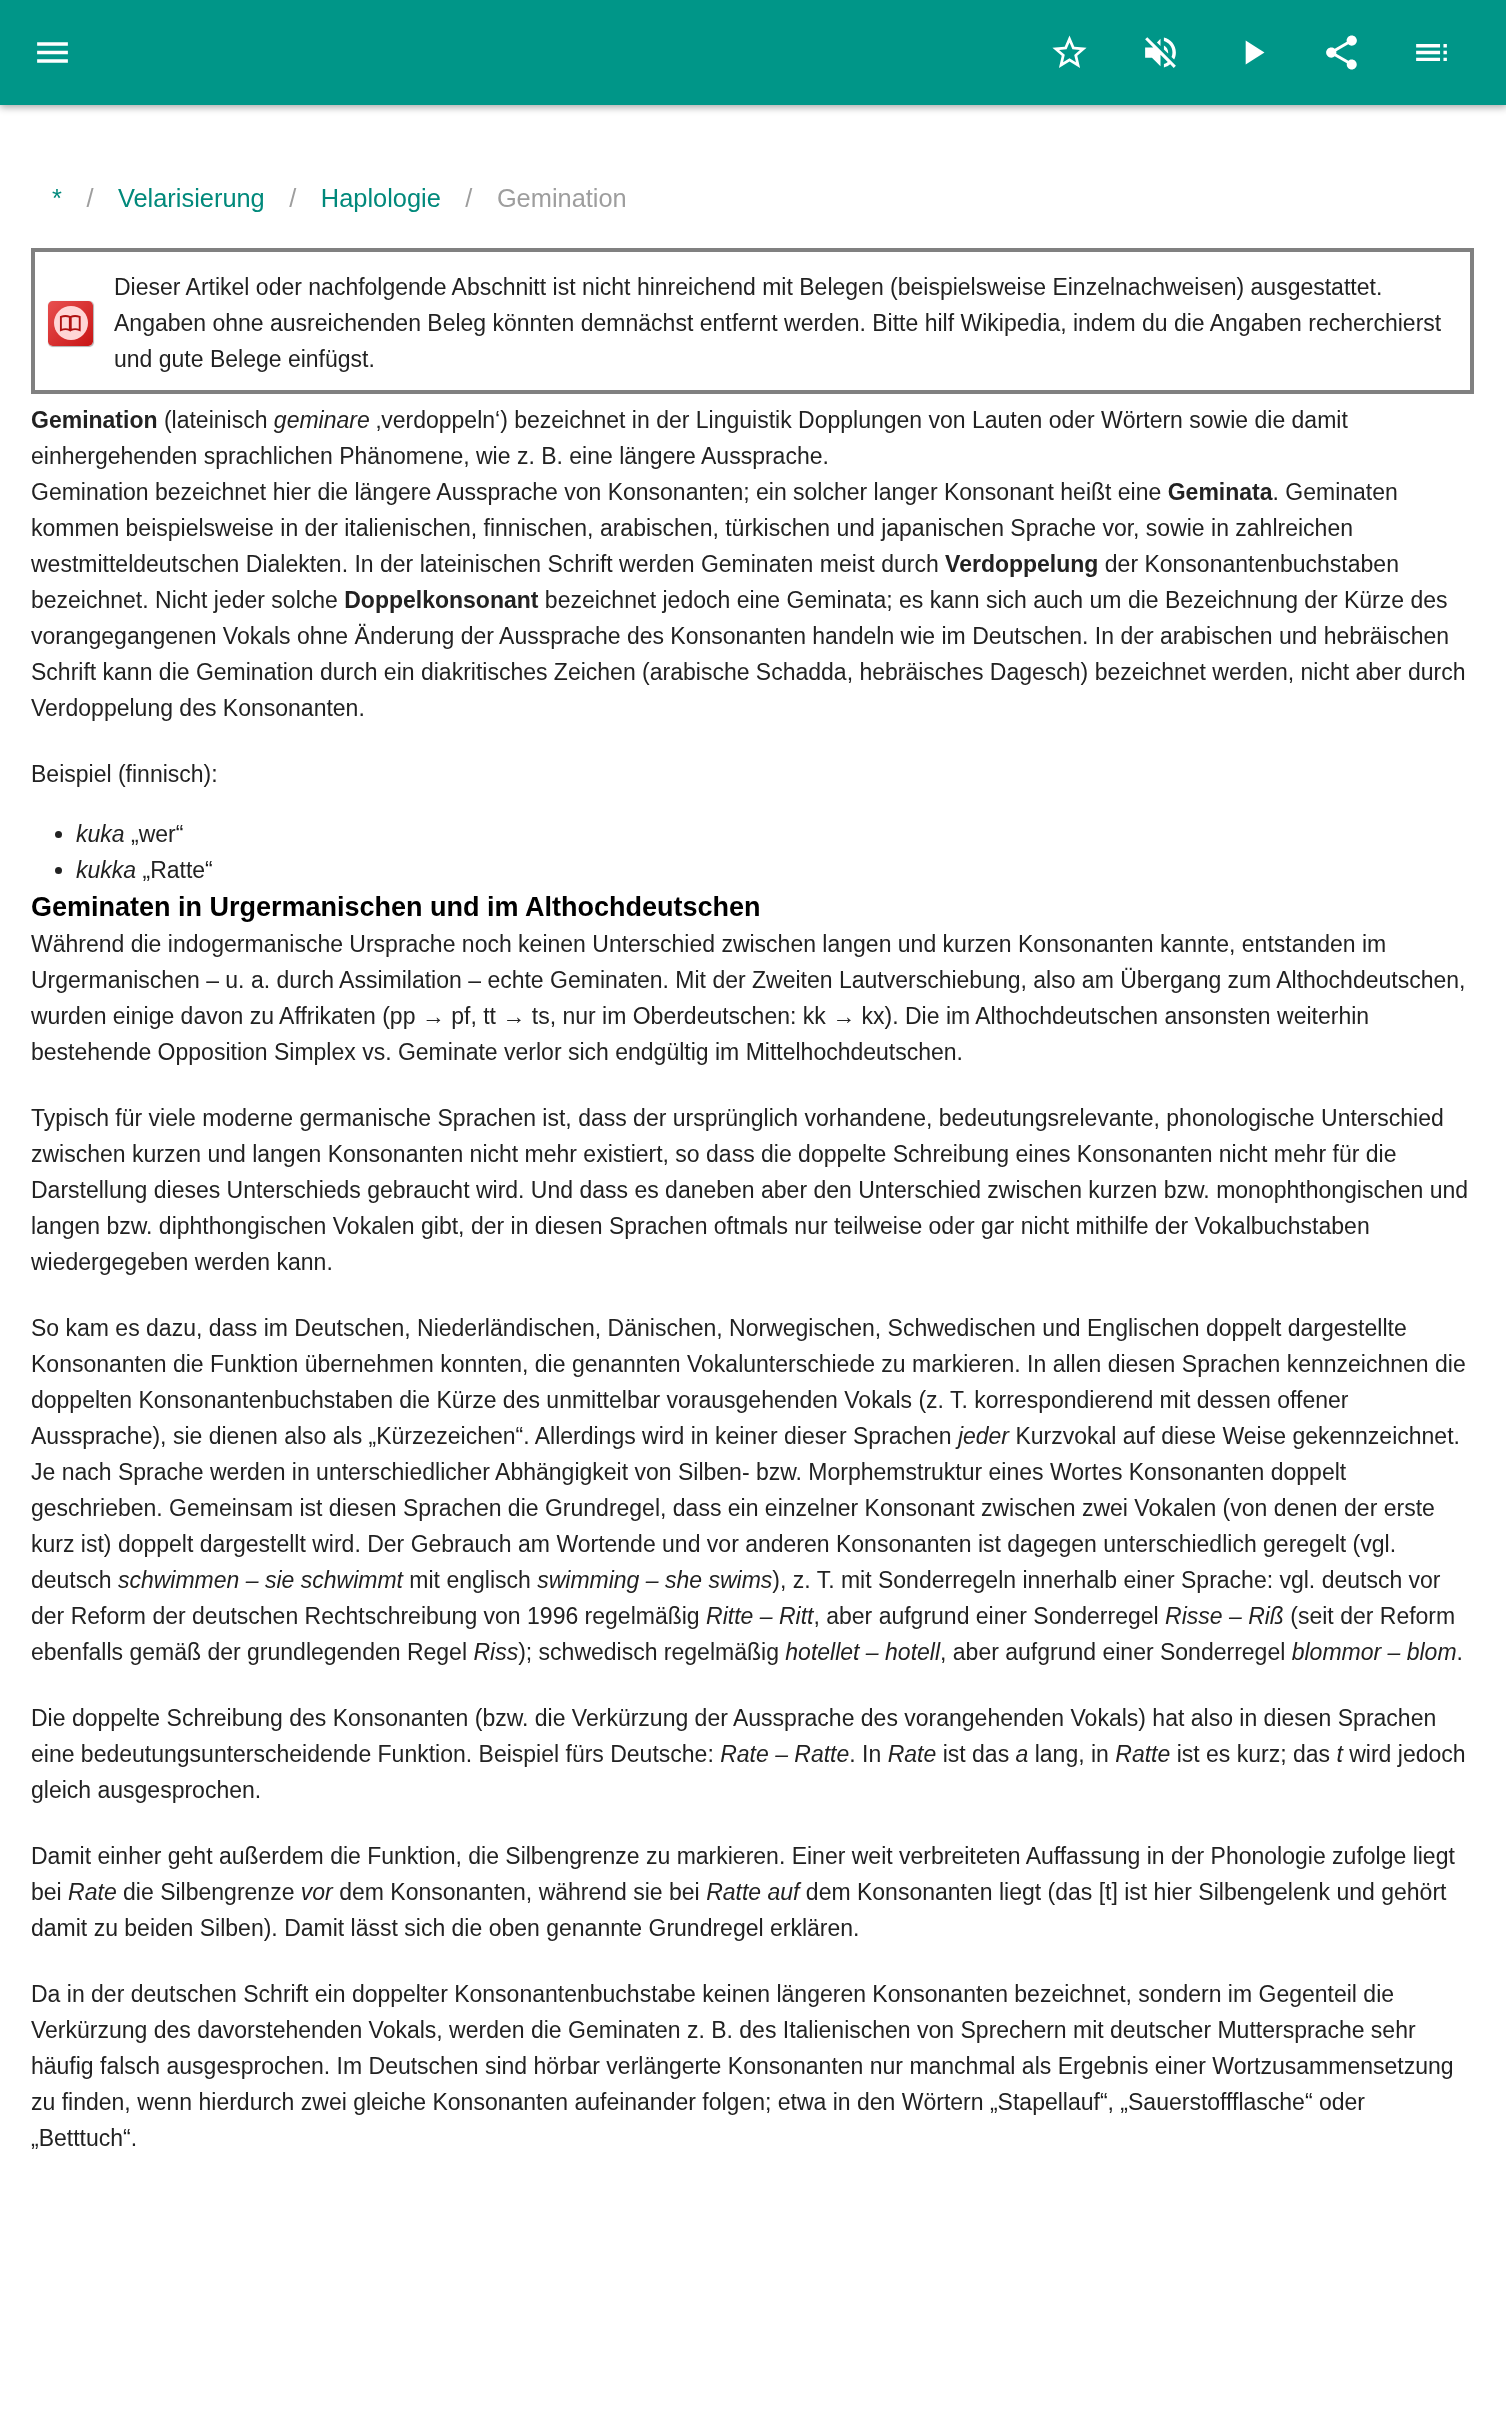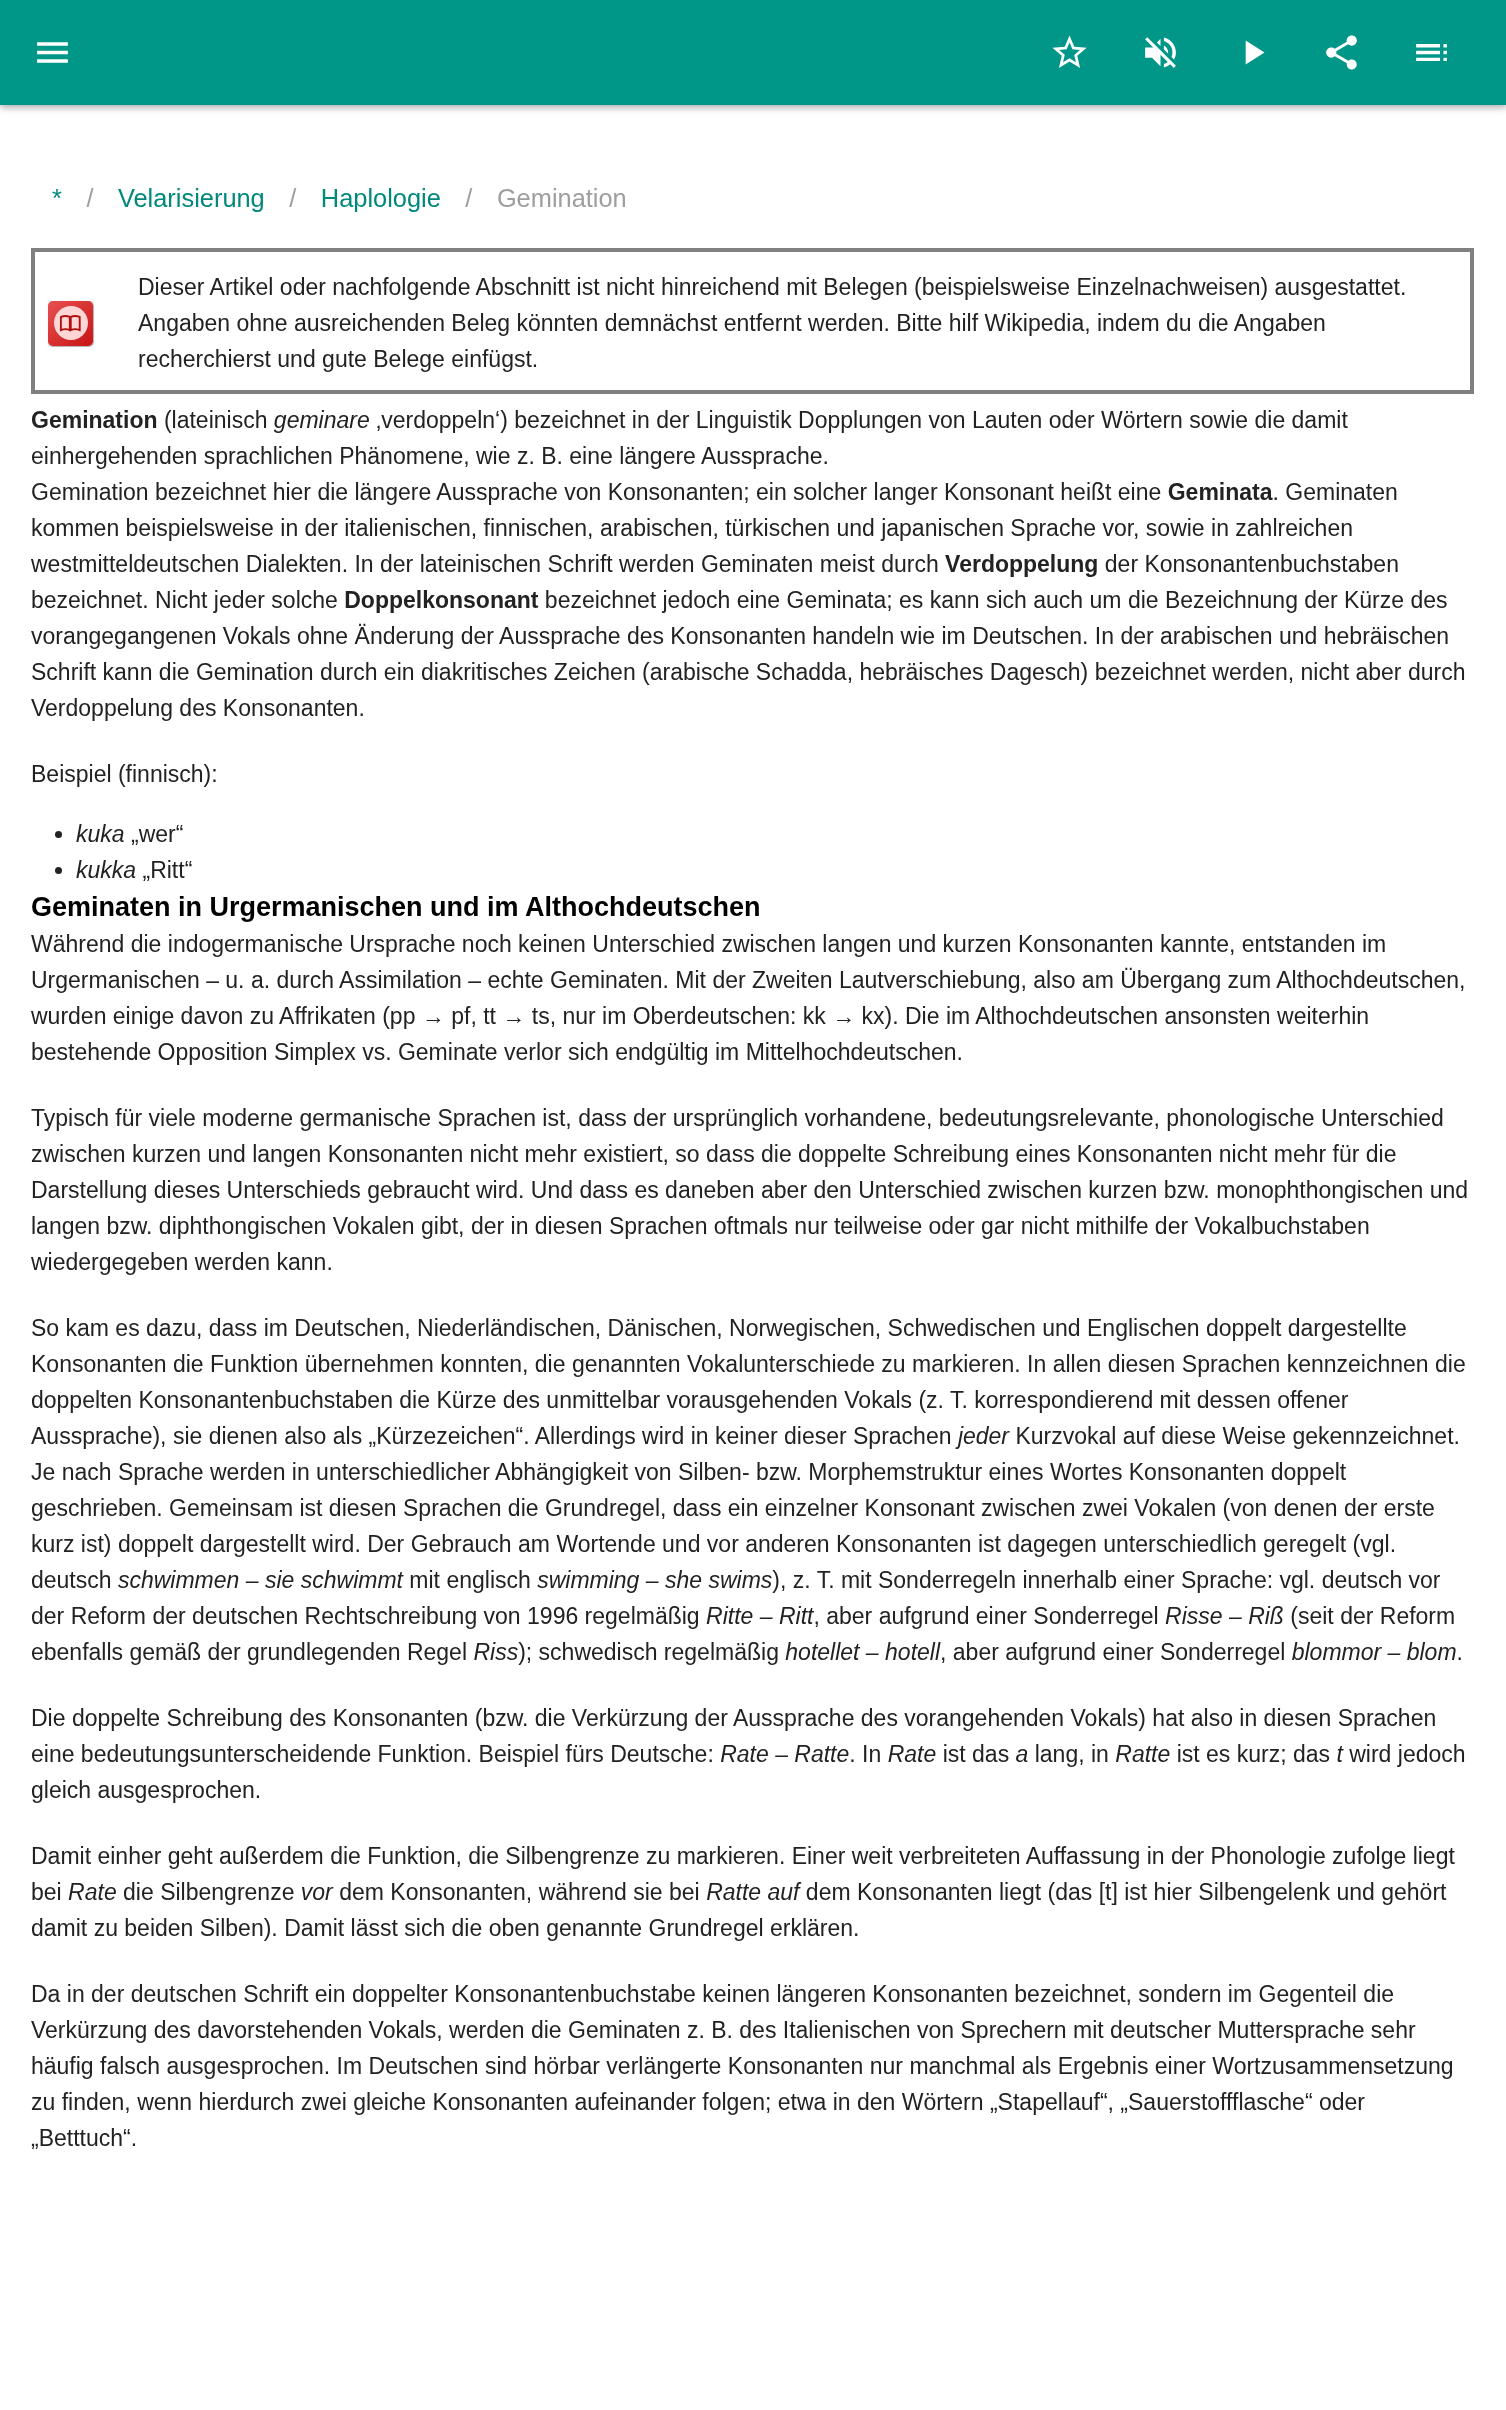--- a/index.html
+++ b/index.html
@@ -19,21 +19,21 @@
   .content { position: absolute; left: 31px; top: 105px; width: 1444px; }
   .breadcrumb {
     margin-top: 60px; height: 66px; font-size: 25.4px; line-height: 66px;
     display: flex; align-items: center; padding-left: 21px;
   }
   .breadcrumb .crumb { color: #00897b; text-decoration: none; }
   .breadcrumb .sep { color: #9e9e9e; margin: 0 24.5px; }
   .breadcrumb .current { color: #9e9e9e; }
   .ambox {
     margin-top: 17px; border: 4.7px solid #808080; padding: 17px 19px 13px 13px;
-    display: flex; align-items: center; width: 1403px; box-sizing: content-box; gap: 24px;
+    display: flex; align-items: center; width: 1403px; box-sizing: content-box;
   }
   .ambox-icon {
     flex: 0 0 45px; width: 45px; height: 45px; margin-right: 21px; border-radius: 4.7px;
     background: linear-gradient(135deg, #e85050 0%, #c81414 100%);
     display: flex; align-items: center; justify-content: center;
     box-shadow: 0.9px 0.9px 0.9px rgba(0,0,0,0.3);
   }
   .ambox-icon .disc {
     width: 34px; height: 34px; border-radius: 50%; background: #ffd6d6;
     display: flex; align-items: center; justify-content: center;
@@ -116,21 +116,21 @@
   <p class="p-tight" style="margin-top:7.5px;">
     <strong>Gemination</strong><span> (lateinisch </span><em>geminare</em><span> ‚verdoppeln‘) bezeichnet in der Linguistik Dopplungen von Lauten oder Wörtern sowie die damit einhergehenden sprachlichen Phänomene, wie z. B. eine längere Aussprache.</span>
   </p>
 
   <p class="p">
     <span>Gemination bezeichnet hier die längere Aussprache von Konsonanten; ein solcher langer Konsonant heißt eine </span><strong>Geminata</strong><span>. Geminaten kommen beispielsweise in der italienischen, finnischen, arabischen, türkischen und japanischen Sprache vor, sowie in zahlreichen westmitteldeutschen Dialekten. In der lateinischen Schrift werden Geminaten meist durch </span><strong>Verdoppelung</strong><span> der Konsonantenbuchstaben bezeichnet. Nicht jeder solche </span><strong>Doppelkonsonant</strong><span> bezeichnet jedoch eine Geminata; es kann sich auch um die Bezeichnung der Kürze des vorangegangenen Vokals ohne Änderung der Aussprache des Konsonanten handeln wie im Deutschen. In der arabischen und hebräischen Schrift kann die Gemination durch ein diakritisches Zeichen (arabische Schadda, hebräisches Dagesch) bezeichnet werden, nicht aber durch Verdoppelung des Konsonanten.</span>
   </p>
   <p class="p-tight">Beispiel (finnisch):</p>
   <ul>
     <li><em>kuka</em><span> „wer“</span></li>
-    <li><em>kukka</em><span> „Ritt“</span></li>
+    <li><em>kukka</em><span> „Ratte“</span></li>
   </ul>
 
   <h3>Geminaten in Urgermanischen und im Althochdeutschen</h3>
   <p class="p">Während die indogermanische Ursprache noch keinen Unterschied zwischen langen und kurzen Konsonanten kannte, entstanden im Urgermanischen – u. a. durch Assimilation – echte Geminaten. Mit der Zweiten Lautverschiebung, also am Übergang zum Althochdeutschen, wurden einige davon zu Affrikaten (pp → pf, tt → ts, nur im Oberdeutschen: kk → kx). Die im Althochdeutschen ansonsten weiterhin bestehende Opposition Simplex vs. Geminate verlor sich endgültig im Mittelhochdeutschen.</p>
 
   <p class="p">Typisch für viele moderne germanische Sprachen ist, dass der ursprünglich vorhandene, bedeutungsrelevante, phonologische Unterschied zwischen kurzen und langen Konsonanten nicht mehr existiert, so dass die doppelte Schreibung eines Konsonanten nicht mehr für die Darstellung dieses Unterschieds gebraucht wird. Und dass es daneben aber den Unterschied zwischen kurzen bzw. monophthongischen und langen bzw. diphthongischen Vokalen gibt, der in diesen Sprachen oftmals nur teilweise oder gar nicht mithilfe der Vokalbuchstaben wiedergegeben werden kann.</p>
   <p class="p">
     <span>So kam es dazu, dass im Deutschen, Niederländischen, Dänischen, Norwegischen, Schwedischen und Englischen doppelt dargestellte Konsonanten die Funktion übernehmen konnten, die genannten Vokalunterschiede zu markieren. In allen diesen Sprachen kennzeichnen die doppelten Konsonantenbuchstaben die Kürze des unmittelbar vorausgehenden Vokals (z. T. korrespondierend mit dessen offener Aussprache), sie dienen also als „Kürzezeichen“. Allerdings wird in keiner dieser Sprachen </span><em>jeder</em><span> Kurzvokal auf diese Weise gekennzeichnet. Je nach Sprache werden in unterschiedlicher Abhängigkeit von Silben- bzw. Morphemstruktur eines Wortes Konsonanten doppelt geschrieben. Gemeinsam ist diesen Sprachen die Grundregel, dass ein einzelner Konsonant zwischen zwei Vokalen (von denen der erste kurz ist) doppelt dargestellt wird. Der Gebrauch am Wortende und vor anderen Konsonanten ist dagegen unterschiedlich geregelt (vgl. deutsch </span><em>schwimmen – sie schwimmt</em><span> mit englisch </span><em>swimming – she swims</em><span>), z. T. mit Sonderregeln innerhalb einer Sprache: vgl. deutsch vor der Reform der deutschen Rechtschreibung von 1996 regelmäßig </span><em>Ritte – Ritt</em><span>, aber aufgrund einer Sonderregel </span><em>Risse – Riß</em><span> (seit der Reform ebenfalls gemäß der grundlegenden Regel </span><em>Riss</em><span>); schwedisch regelmäßig </span><em>hotellet – hotell</em><span>, aber aufgrund einer Sonderregel </span><em>blommor – blom</em><span>.</span>
   </p>
   <p class="p">

